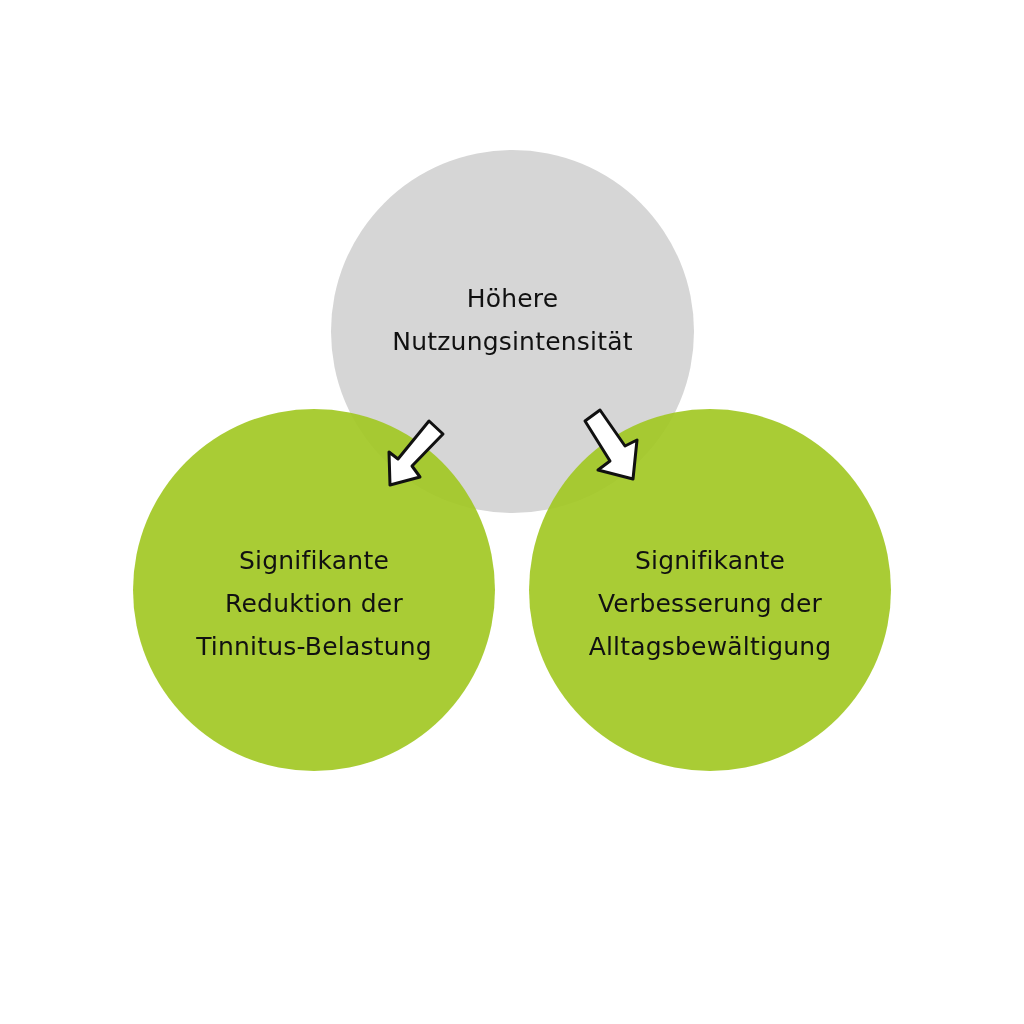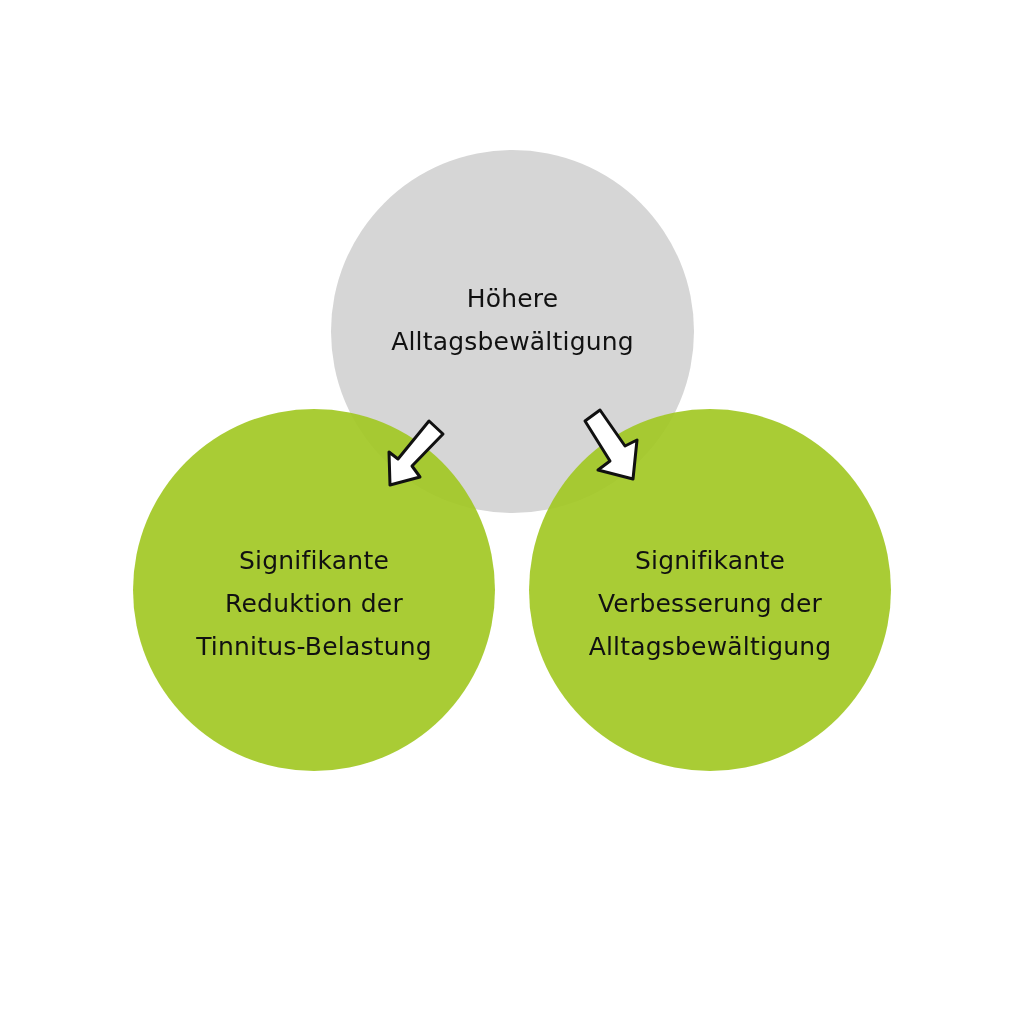--- a/index.html
+++ b/index.html
@@ -49,21 +49,21 @@
       z-index: 3; pointer-events: none;
     }
   </style>
 </head>
 <body>
 
 <div class="canvas">
 
   <div class="circle circle-top">
     <div class="label top-label">Höhere
-Alltagsbewältigung</div>
+Nutzungsintensität</div>
   </div>
 
   <div class="circle circle-left">
     <div class="label left-label">Signifikante
 Reduktion der
 Tinnitus-Belastung</div>
   </div>
 
   <div class="circle circle-right">
     <div class="label right-label">Signifikante

